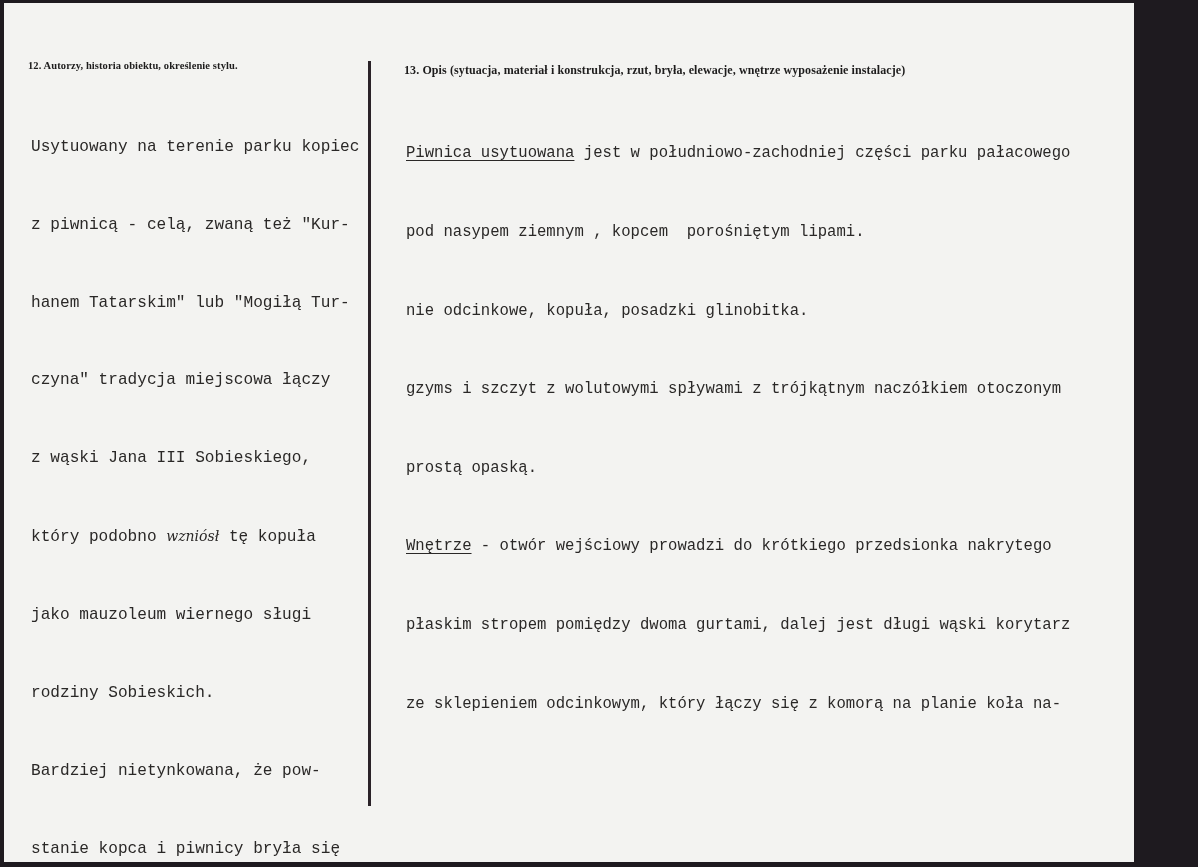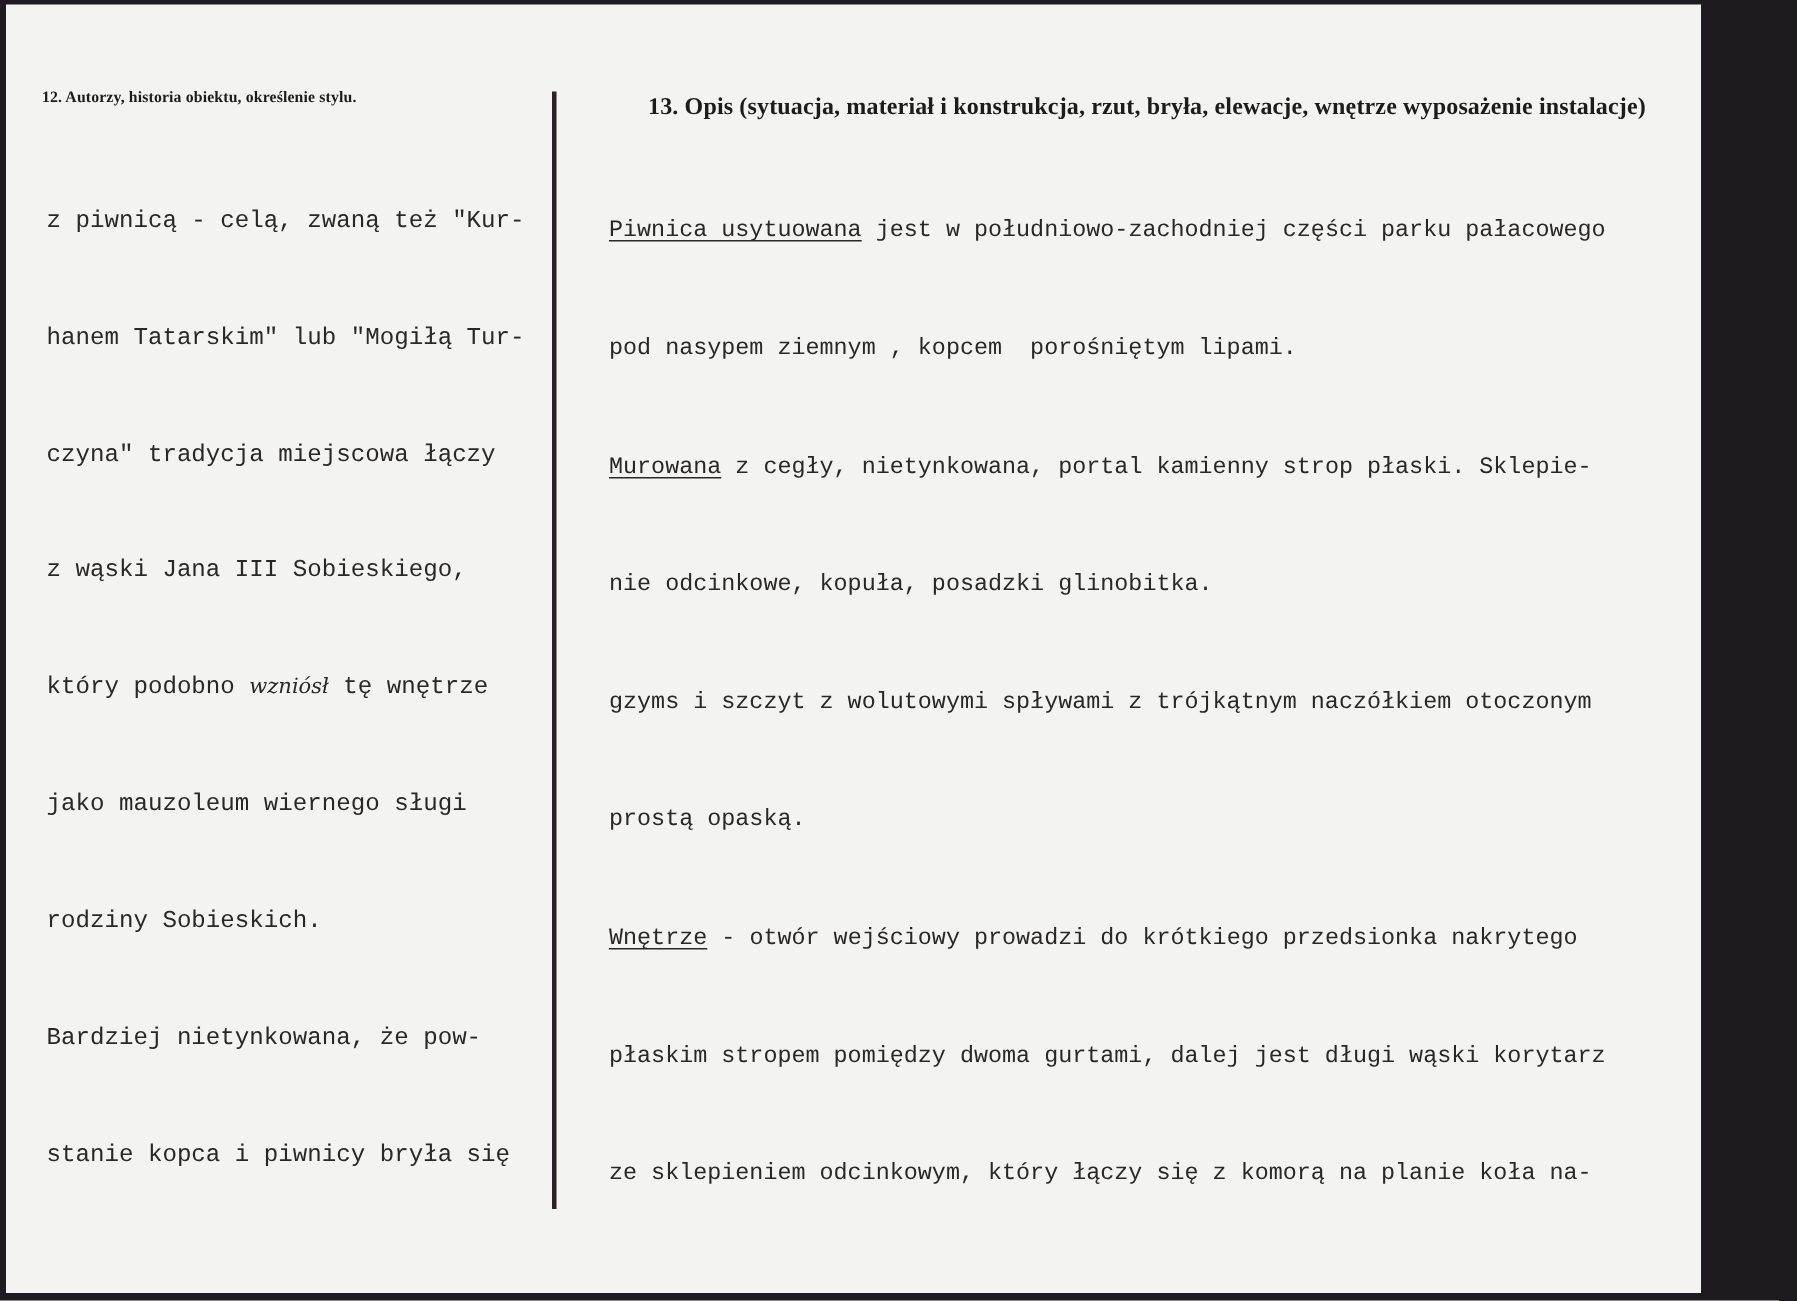--- a/index.html
+++ b/index.html
@@ -30,30 +30,31 @@
     position: absolute; left: 364px; top: 58px; width: 3px; height: 745px;
     background: #2a2228;
   }
   .hand { font-family: "DejaVu Serif", serif; font-style: italic; font-size: 14px; }
 </style>
 </head>
 <body>
 
 <div class="sheet">
   <div class="hdr" style="left:24px; top:57px;">12. Autorzy, historia obiektu, określenie stylu.</div>
-  <div class="hdr" style="left:428px; top:60px; font-size:16px;">13. Opis (sytuacja, materiał i konstrukcja, rzut, bryła, elewacje, wnętrze wyposażenie instalacje)</div>
+  <div class="hdr" style="left:400px; top:60px; font-size:12px;">13. Opis (sytuacja, materiał i konstrukcja, rzut, bryła, elewacje, wnętrze wyposażenie instalacje)</div>
 
   <div class="divider"></div>
 
   <div class="col left">
+    <span class="line">Usytuowany na terenie parku kopiec</span>
     <span class="line">z piwnicą - celą, zwaną też "Kur-</span>
     <span class="line">hanem Tatarskim" lub "Mogiłą Tur-</span>
     <span class="line">czyna" tradycja miejscowa łączy</span>
     <span class="line">z wąski Jana III Sobieskiego,</span>
-    <span class="line"><span>który podobno </span><span class="hand">wzniósł</span><span> tę wnętrze</span></span>
+    <span class="line"><span>który podobno </span><span class="hand">wzniósł</span><span> tę kopuła</span></span>
     <span class="line">jako mauzoleum wiernego sługi</span>
     <span class="line">rodziny Sobieskich.</span>
     <span class="line">Bardziej nietynkowana, że pow-</span>
     <span class="line">stanie kopca i piwnicy bryła się</span>
     
     
     
     
     
     
@@ -64,21 +65,20 @@
     
     
     
     
     
   </div>
 
   <div class="col right">
     <span class="line"><span class="ul">Piwnica usytuowana</span><span> jest w południowo-zachodniej części parku pałacowego</span></span>
     <span class="line">pod nasypem ziemnym , kopcem  porośniętym lipami.</span>
-    <span class="line"><span class="ul">Murowana</span><span> z cegły, nietynkowana, portal kamienny strop płaski. Sklepie-</span></span>
     <span class="line">nie odcinkowe, kopuła, posadzki glinobitka.</span>
     <span class="line">gzyms i szczyt z wolutowymi spływami z trójkątnym naczółkiem otoczonym</span>
     <span class="line">prostą opaską.</span>
     <span class="line"><span class="ul">Wnętrze</span><span> - otwór wejściowy prowadzi do krótkiego przedsionka nakrytego</span></span>
     <span class="line">płaskim stropem pomiędzy dwoma gurtami, dalej jest długi wąski korytarz</span>
     <span class="line">ze sklepieniem odcinkowym, który łączy się z komorą na planie koła na-</span>
     
   </div>
 </div>
 

